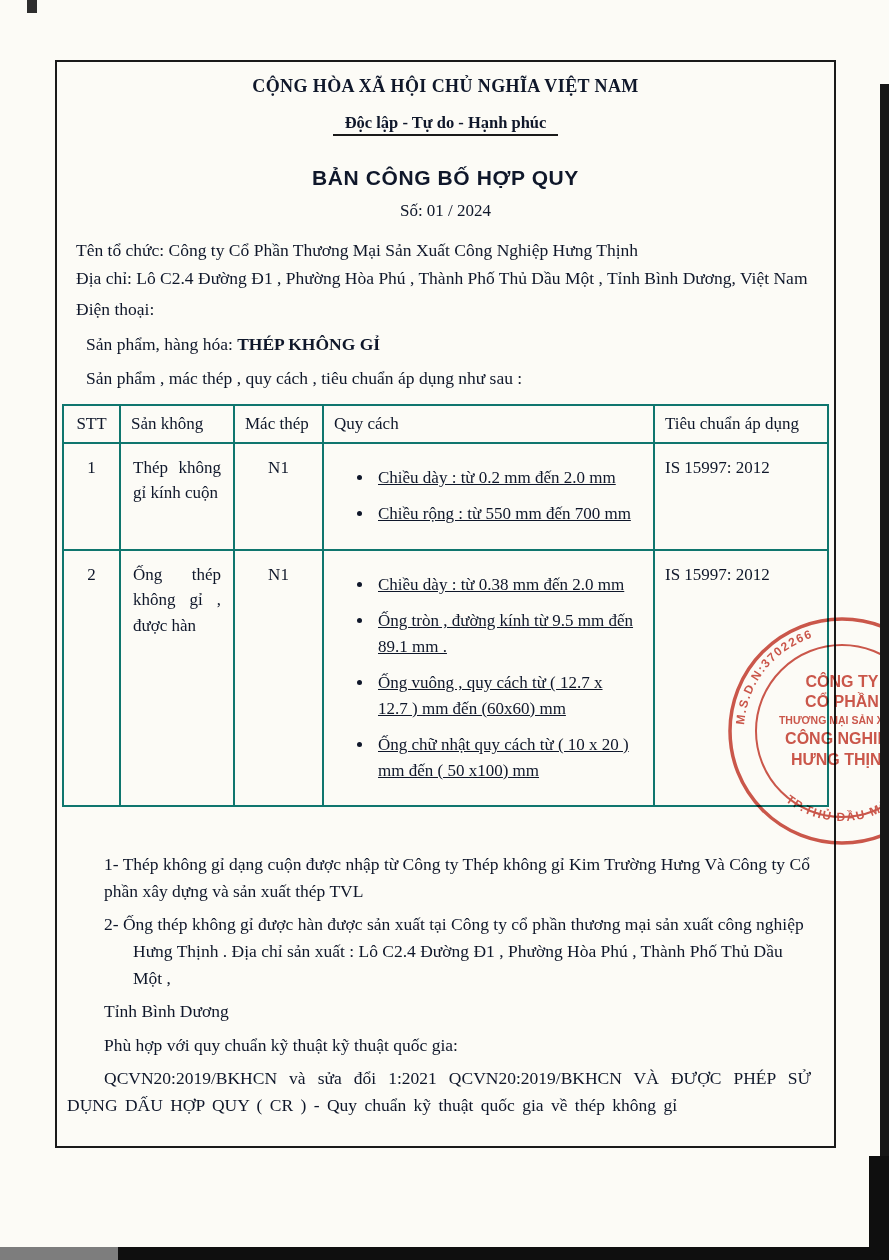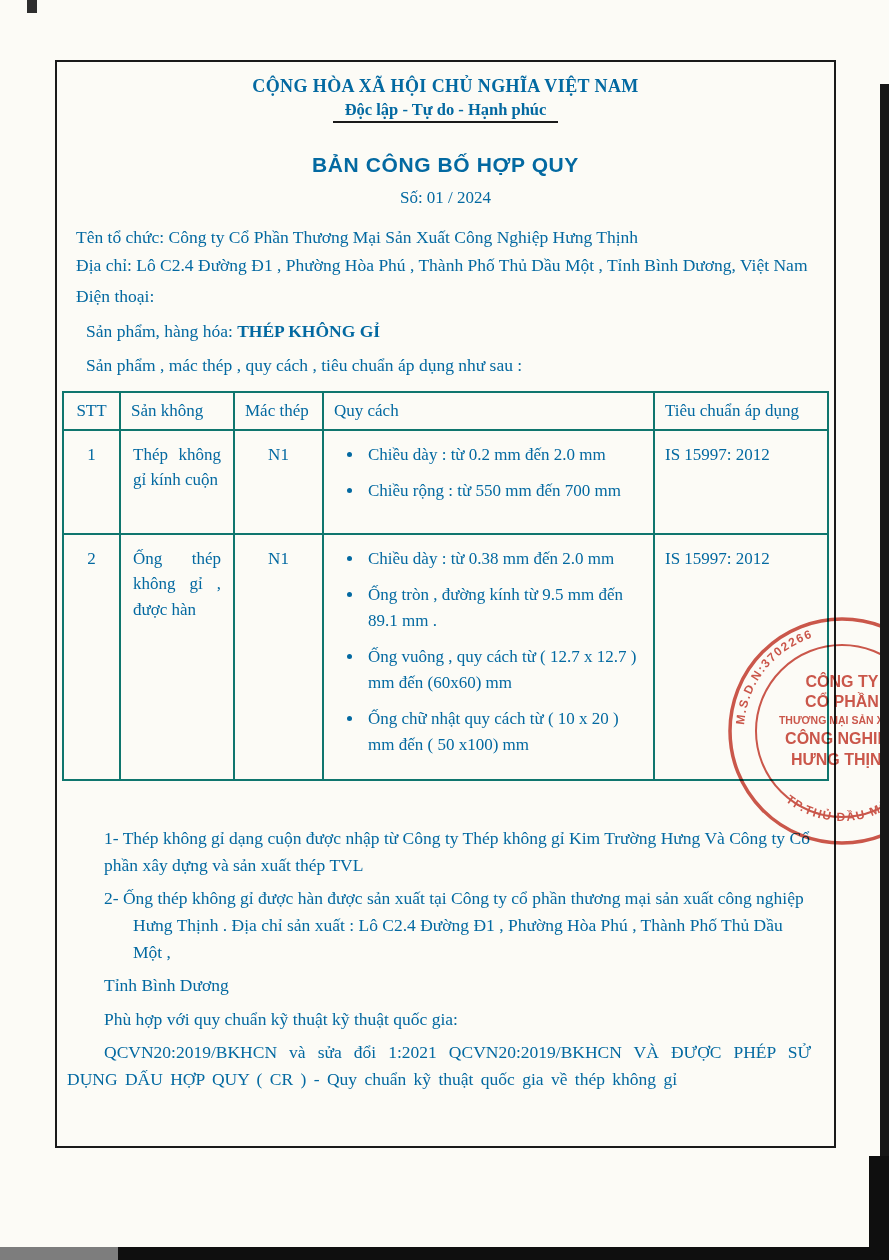--- a/index.html
+++ b/index.html
@@ -3,41 +3,41 @@
 <meta charset="utf-8">
 <style>
   html,body { margin:0; padding:0; background:#e8e8e8; }
   .page {
     position:relative;
     width:889px; height:1260px;
     margin:0 auto;
     background:#fcfbf6;
     overflow:hidden;
     font-family:"Liberation Serif","DejaVu Serif",serif;
-    color:#0369a1;
+    color:#0f172a;
   }
 
   
   .mark-tl { position:absolute; left:27px; top:0; width:10px; height:13px; background:#2e2e2e; z-index:9; }
   .edge-right { position:absolute; right:0; top:84px; width:9px; height:1176px; background:#161616; z-index:9; }
   .edge-bottom { position:absolute; left:0; bottom:0; width:889px; height:13px; background:#0f0f0f; z-index:9; }
   .edge-bottom-gray { position:absolute; left:0; bottom:0; width:118px; height:13px; background:#7d7d7d; z-index:10; }
   .corner-br { position:absolute; right:0; bottom:0; width:20px; height:104px; background:#0f0f0f; z-index:9; }
 
   .frame {
     position:absolute; left:55px; top:60px;
     width:781px; height:1088px;
     border:2px solid #1a1a1a;
     box-sizing:border-box;
     padding:14px 5px 0 5px;
     z-index:2;
   }
 
   .nh1 { text-align:center; font-weight:bold; font-size:18px; letter-spacing:.4px; }
-  .nh2 { text-align:center; font-weight:bold; font-size:16.5px; margin-top:3px;text-decoration:underline; }
+  .nh2 { text-align:center; font-weight:bold; font-size:16.5px; margin-top:16px;text-decoration:underline; }
   .nh2 .u { display:inline-block; border-bottom:2px solid #1a1a1a; padding:0 12px 1px 12px; }
 
   .title {
     text-align:center; margin:30px 0 0 0;
     font-family:"Liberation Sans","DejaVu Sans",sans-serif;
     font-size:21px; font-weight:bold; letter-spacing:.6px;
   }
   .doc-number { text-align:center; font-size:17px; margin-top:11px; }
 
   .body-text p { font-size:17.5px; line-height:1.62; margin:0; }
@@ -58,21 +58,21 @@
   table.spec th, table.spec td { border:2px solid #0f766e; }
   table.spec th { font-weight:normal; text-align:left; padding:8px 10px; height:38px; box-sizing:border-box; }
   table.spec th.c-stt { text-align:center; padding:8px 2px; }
   table.spec td { vertical-align:top; padding:11px 8px; box-sizing:border-box; line-height:1.5; }
   td.c-stt { text-align:center; }
   td.c-prod { text-align:justify; padding-left:12px !important; padding-right:12px !important; }
   td.c-grade { text-align:center;margin-top:44px; }
   td.c-std { padding-left:10px !important; }
   tr.row1 { height:104px; }
   tr.row2 { height:232px; }
-  .specs-list { margin:0; padding-left:32px; }
+  .specs-list { margin:10px; padding-left:32px;text-decoration:underline; }
   .specs-list li { margin:0 0 11px 0; padding-left:4px; }
 
   .notes { margin:44px 10px 0 42px; font-size:17.5px; line-height:1.52; }
   .notes p { margin:7px 8px 0 0; }
   .hang { padding-left:29px; text-indent:-29px; }
   .p-n5 { margin-left:-37px !important; text-indent:37px; text-align:justify; word-spacing:3px; }
 
   
   .stamp {
     position:absolute; left:722px; top:611px;

